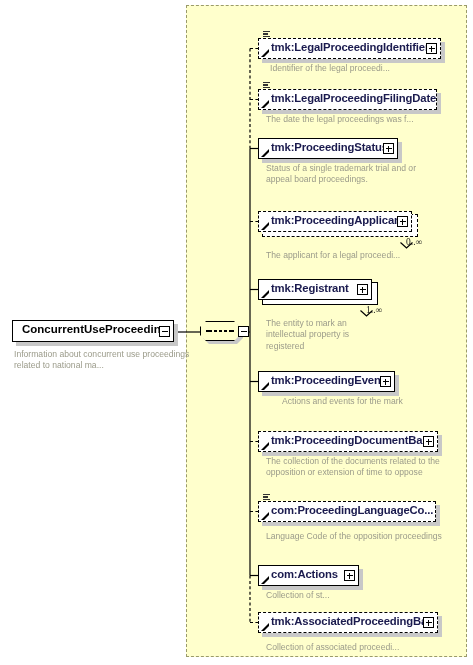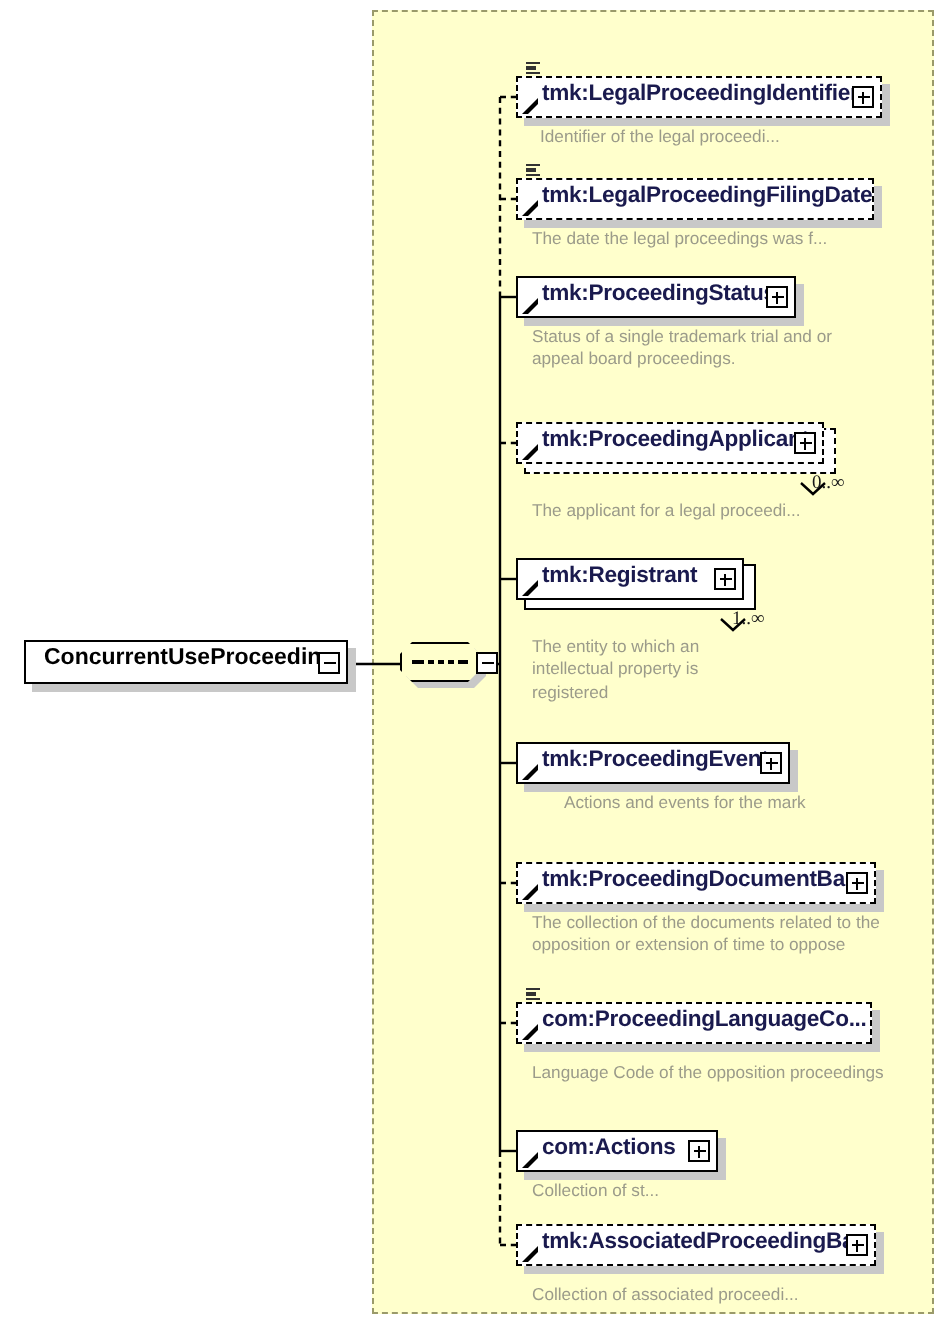--- a/index.html
+++ b/index.html
@@ -152,20 +152,21 @@
       <line x1="178" y1="332" x2="200" y2="332" stroke="#000" stroke-width="1.2"></line>
       <line x1="168" y1="332" x2="178" y2="332" stroke="#000" stroke-width="1.2"></line>
     </svg>
 
   <div class="root-node">
     <div class="shadow"></div>
     <div class="body"></div>
     <div class="label">ConcurrentUseProceedin...</div>
     <div class="ctl" style="left:147px;top:6px;"></div>
   </div>
+  <div class="root-annot">Information about concurrent use proceedings related to national ma...</div>
 
   <div class="seq">
     <div class="shadow"></div>
     <div class="oct"></div>
     <div class="glyph">
       <i style="left:0;width:6px;"></i>
       <i style="left:8px;width:3px;"></i>
       <i style="left:13px;width:3px;"></i>
       <i style="left:18px;width:3px;"></i>
       <i style="left:23px;width:5px;"></i>
@@ -245,21 +246,21 @@
             <path d="M0 8 L8 0 L8 3 L3 8 Z" fill="#000"></path>
           </svg>
         </div>
         <div class="label">tmk:Registrant</div>
         <div class="ctl plus" style="left: 99px; top: 5px;"></div>
       </div>
       <div class="card-chev" style="left: 360px; top: 303px;"><svg width="13" height="7" viewBox="0 0 13 7">
           <path d="M0.5 0.5 L6.5 6 L12.5 0.5" fill="none" stroke="#000" stroke-width="1.2"></path>
         </svg></div>
       <div class="card-text" style="left: 366px; top: 305px;">1..∞</div>
-      <div class="annot" style="left: 266px; top: 318px; width: 120px;">The entity to which an intellectual property is registered</div>
+      <div class="annot" style="left: 266px; top: 318px; width: 120px;">The entity to mark an intellectual property is registered</div>
       <div class="node required" style="left: 258px; top: 371px; width: 143px; height: 29px;">
         <div class="shadow" style="width: 137px; height: 21px;"></div>
         <div class="body" style="width: 137px; height: 21px;"></div>
         <div class="corner-arrow">
           <svg width="8" height="8" viewBox="0 0 8 8">
             <path d="M0 8 L8 0 L8 3 L3 8 Z" fill="#000"></path>
           </svg>
         </div>
         <div class="label">tmk:ProceedingEvent</div>
         <div class="ctl plus" style="left: 122px; top: 5px;"></div>

